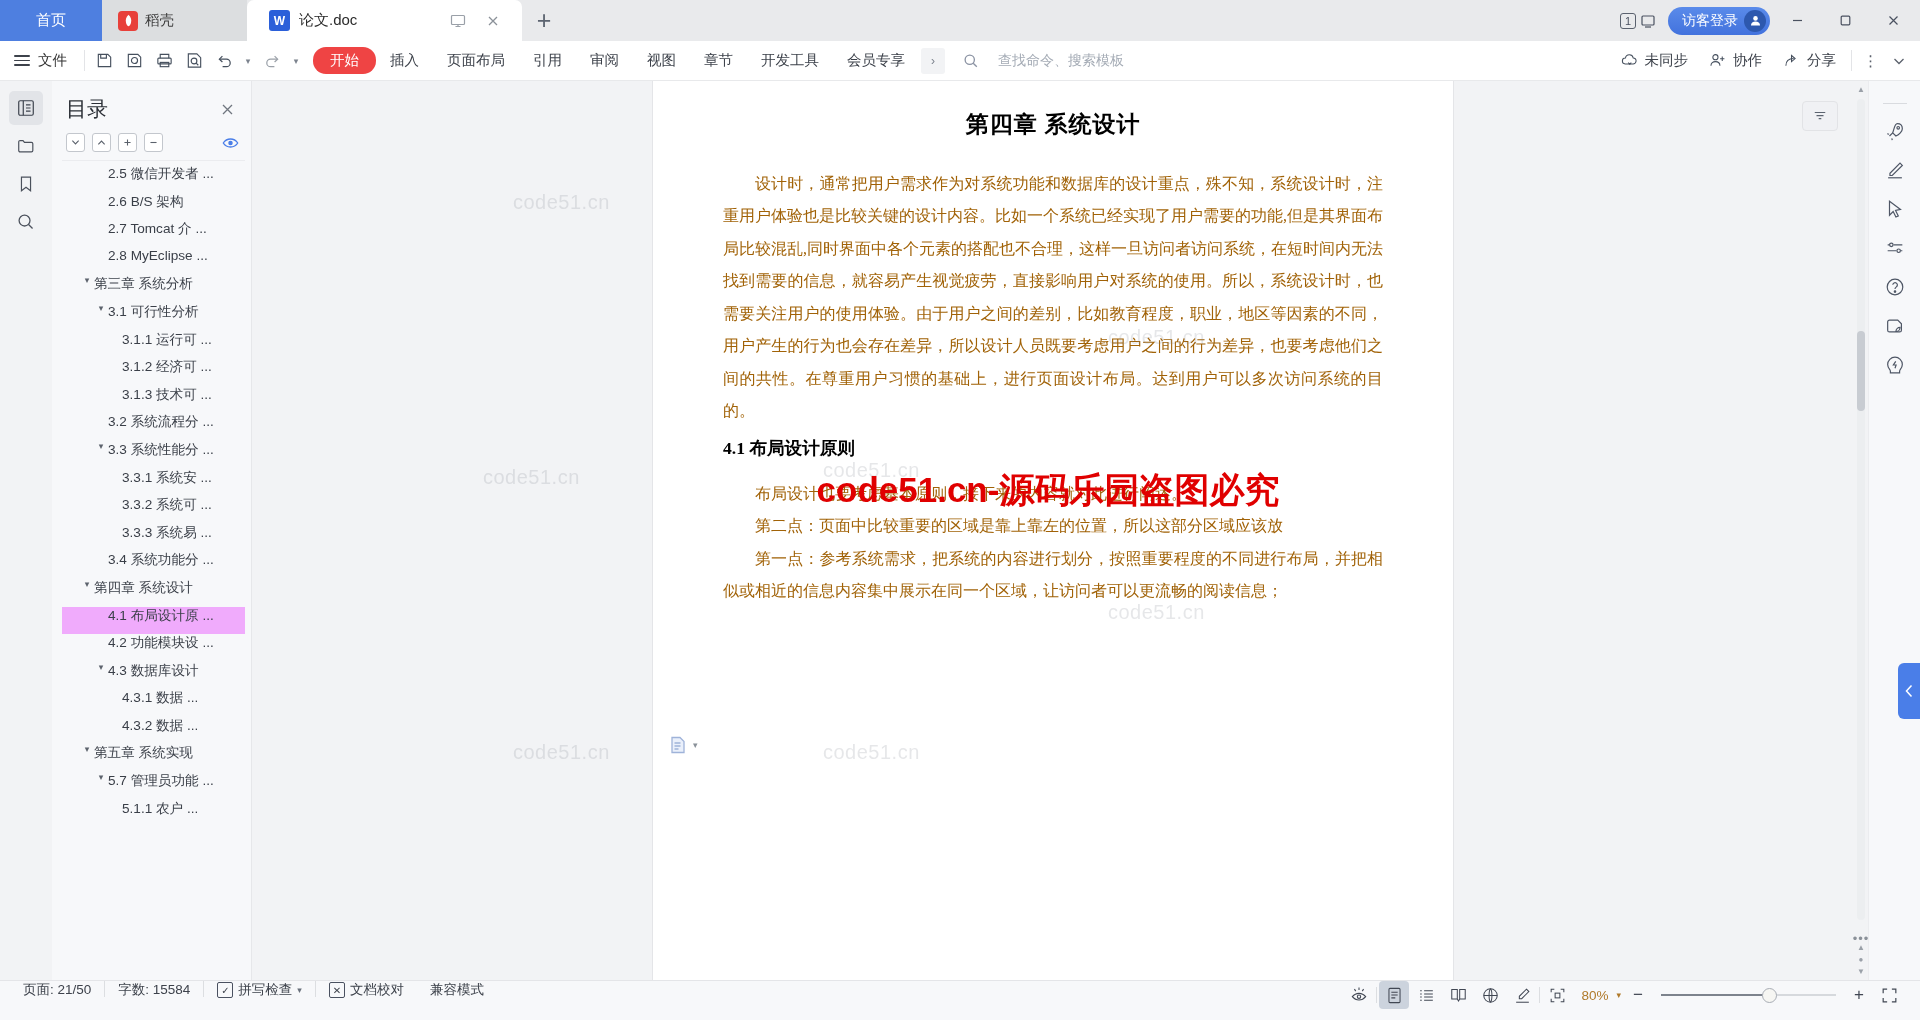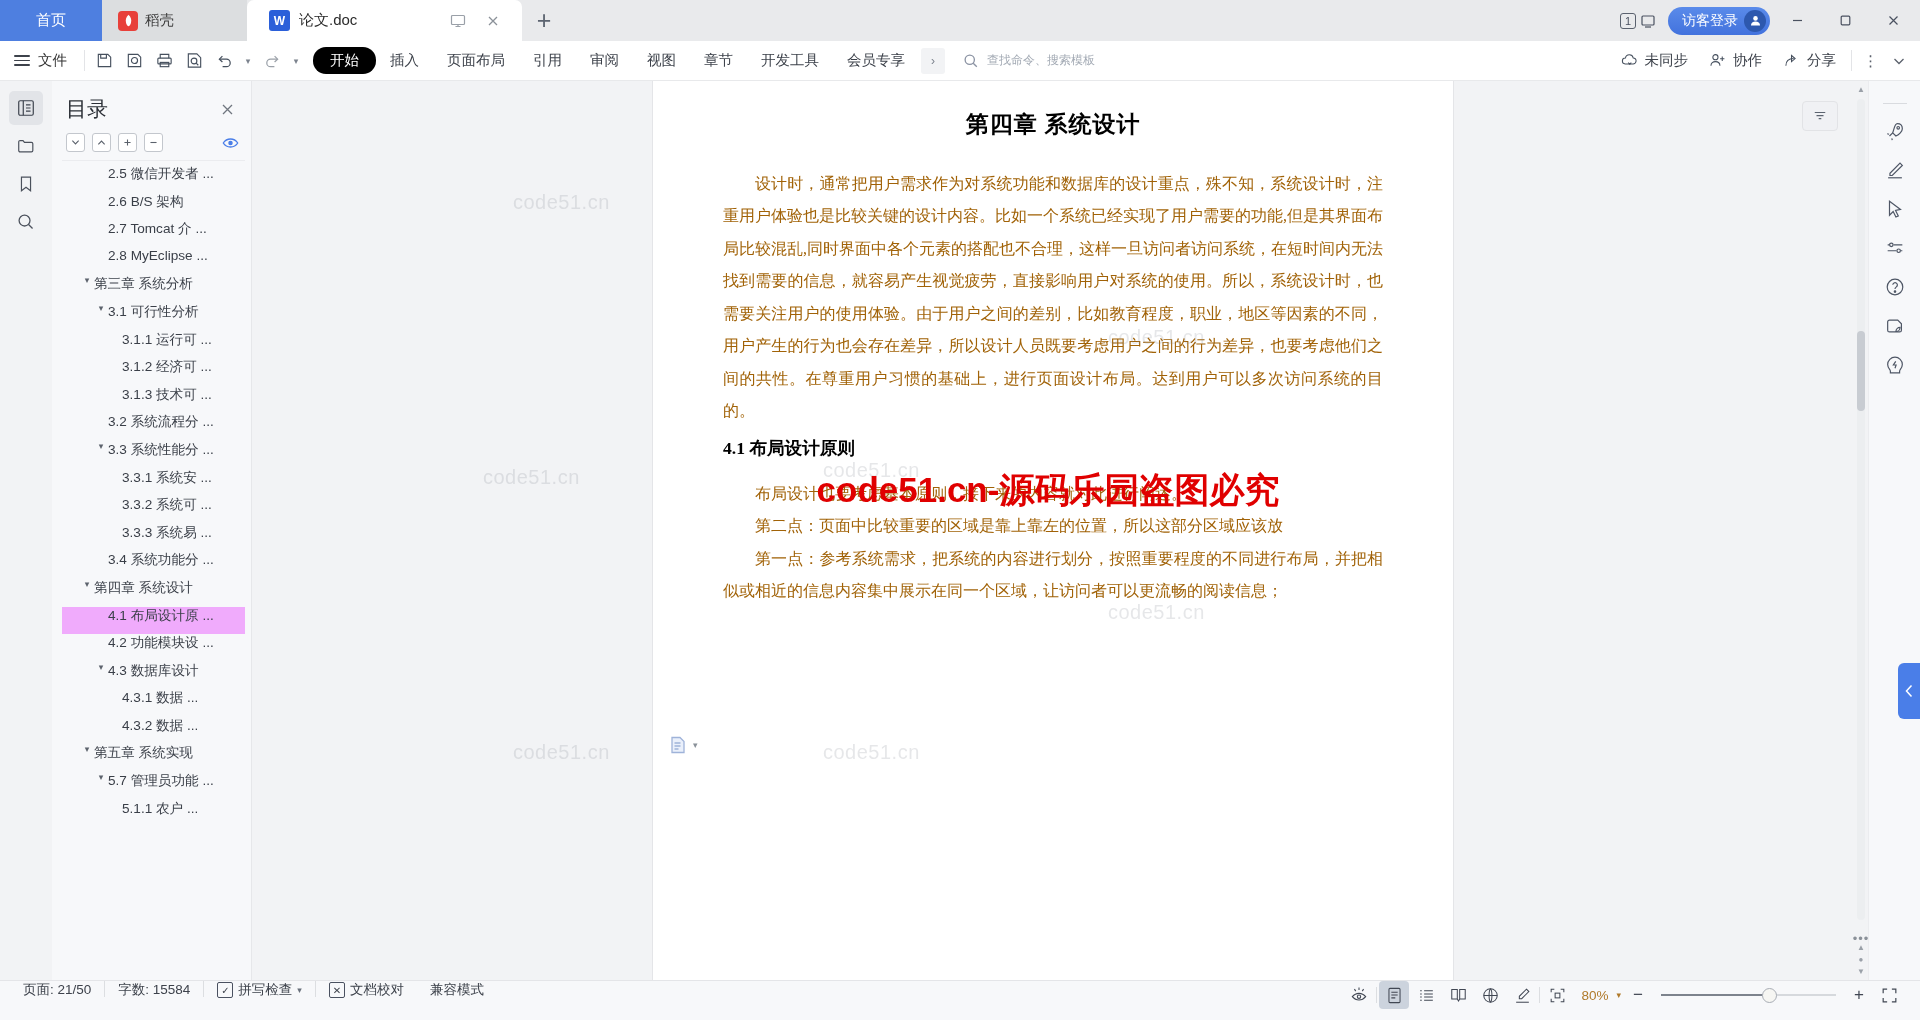--- a/index.html
+++ b/index.html
@@ -34,24 +34,24 @@
   
   .ribbon{ height:40px; background:#fff; display:flex; align-items:center; flex:0 0 40px; border-bottom:1px solid #e8e9eb; }
   .file-menu{ display:flex;align-items:center;gap:8px;padding:0 13px 0 14px; font-size:14.5px;color:#333;}
   .hamb{ display:inline-flex;flex-direction:column;gap:3px;}
   .hamb i{ display:block;width:16px;height:1.7px;background:#3d424b;border-radius:1px;}
   .vsep{ width:1px;height:21px;background:#e3e4e7;margin:0 4px;}
   .qicon{ width:30px;height:30px;display:flex;align-items:center;justify-content:center;color:#46505e;}
   .caretbtn{ width:18px;height:30px;display:flex;align-items:center;justify-content:center;color:#7c838e;font-size:9px;}
   .tabs{ display:flex;align-items:center; gap:0; margin-left:8px;}
   .rtab{ font-size:14.5px;color:#3d424b;padding:4px 14px;border-radius:13px;cursor:default;white-space:nowrap;}
-  .rtab.active{ background:#000000; color:#fff;font-weight:500; padding:4px 17px;}
+  .rtab.active{ background:#ef4444; color:#fff;font-weight:500; padding:4px 17px;}
   .rtab.vip{ color:#3d424b; }
   .more-chev{ width:24px;height:26px;display:flex;align-items:center;justify-content:center;color:#7c838e;font-size:12px;background:#f2f3f5;border-radius:3px;margin-left:2px;}
-  .searchbox{ display:flex;align-items:center;gap:8px;margin-left:18px;color:#a4abb5;font-size:12px;}
+  .searchbox{ display:flex;align-items:center;gap:19px;margin-left:18px;color:#a4abb5;font-size:14px;}
   .rb-right{ margin-left:auto; display:flex;align-items:center;gap:2px;padding-right:8px;}
   .rb-item{ display:flex;align-items:center;gap:6px;font-size:14.5px;color:#3d424b;padding:4px 9px;border-radius:4px;}
   .dots3{ width:26px;height:28px;display:flex;align-items:center;justify-content:center;color:#5b616c;letter-spacing:1px;font-size:15px;}
 
   
   .main{ flex:1; display:flex; min-height:0; background:#f2f3f5; position:relative;}
 
   
   .leftrail{ width:52px; background:#f2f3f5; display:flex; flex-direction:column; align-items:center; padding-top:10px; gap:4px; flex:0 0 52px;}
   .rail-btn{ width:34px;height:34px;display:flex;align-items:center;justify-content:center;color:#4b515c;border-radius:5px;}

